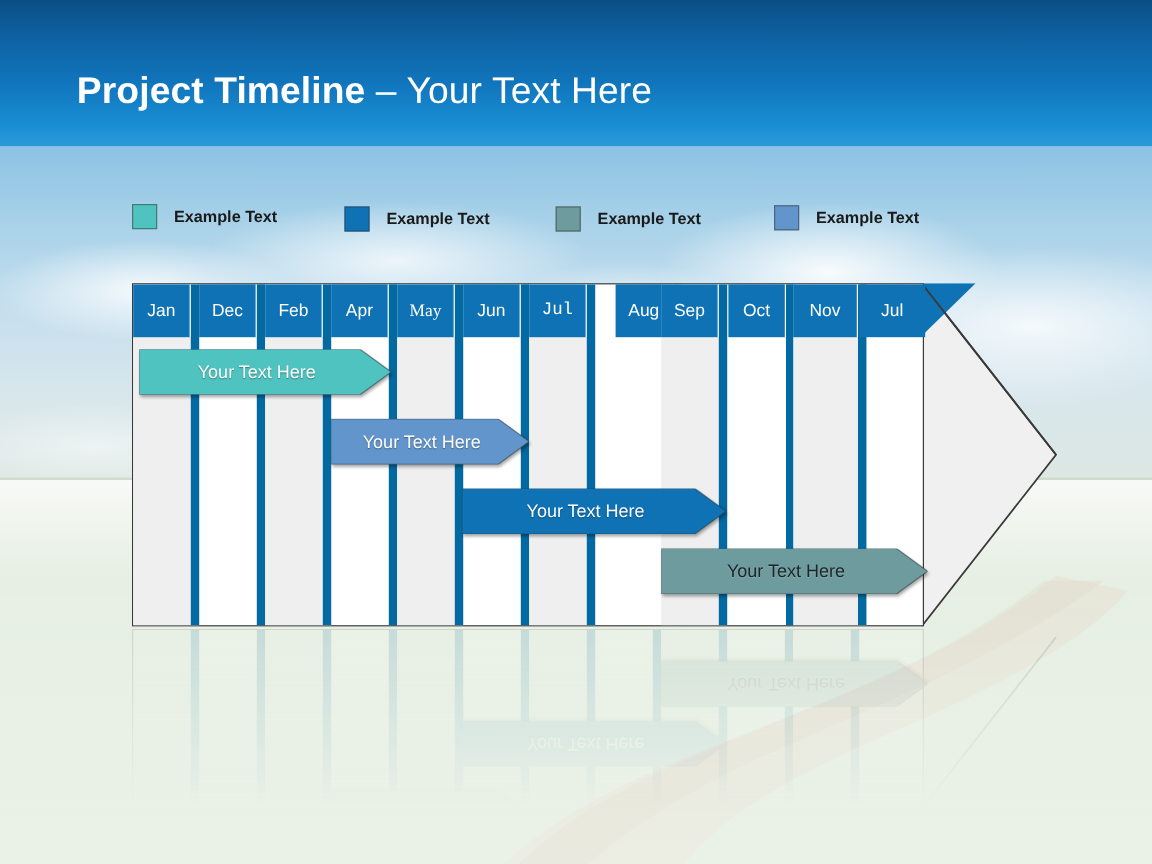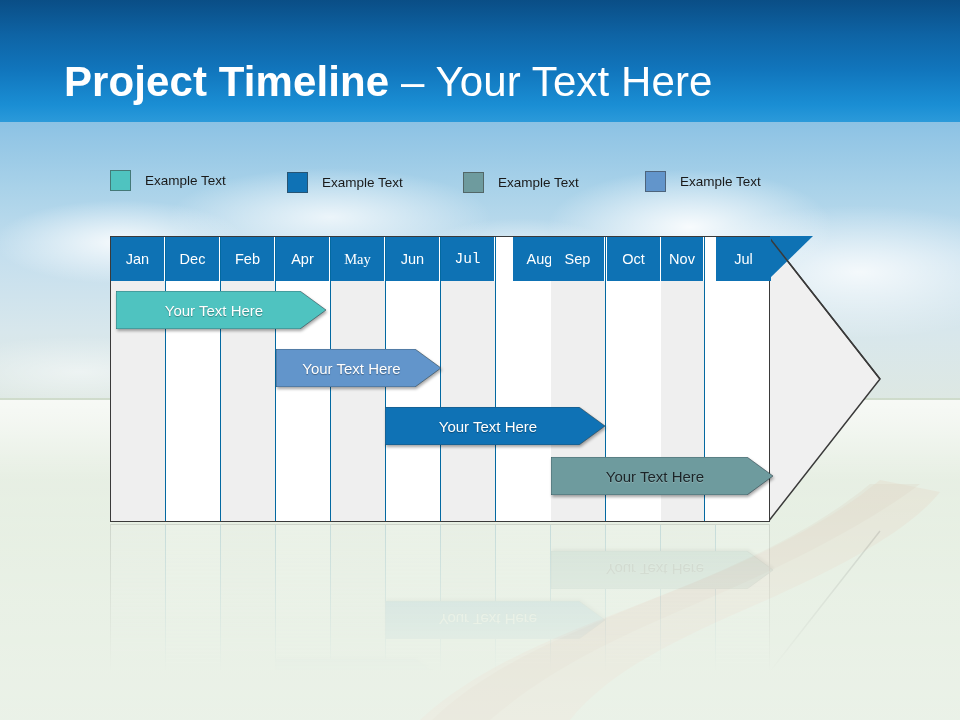--- a/index.html
+++ b/index.html
@@ -46,46 +46,46 @@
     background:linear-gradient(180deg,rgba(205,218,200,.9),rgba(205,218,200,0));
   }
 
   
   .title-band{
     position:absolute;left:0;top:0;width:960px;height:122px;
     background:linear-gradient(180deg,#0a4e86 0%, #0e63a4 28%, #1176bd 58%, #1a8ed4 86%, #2b9ada 100%);
   }
   .title-text{
     position:absolute;left:64px;top:58px;
-    font-size:42px;color:#ffffff;white-space:nowrap;letter-spacing:.1px;
+    font-size:31px;color:#ffffff;white-space:nowrap;letter-spacing:.1px;
   }
   .title-text .t-bold{font-weight:bold;}
   .title-text .t-light{font-weight:normal;}
 
   
   .legend-item{position:absolute;display:flex;align-items:center;}
   .legend-swatch{
     width:21px;height:21px;border:1px solid rgba(60,60,60,.55);
     box-sizing:border-box;flex:0 0 auto;
   }
   .legend-label{
-    margin-left:14px;font-size:13.5px;font-weight:normal;color:#1a1a1a;white-space:nowrap;
+    margin-left:14px;font-size:13.5px;font-weight:bold;color:#1a1a1a;white-space:nowrap;
   }
 
   
   .chart{
     position:absolute;left:110px;top:236px;width:770px;height:288px;
   }
   .grid-body{
     position:absolute;left:0;top:0;width:660px;height:286px;
     border:1.5px solid #3a3a3a;box-sizing:border-box;background:#ffffff;
   }
   .col{
     position:absolute;top:0;height:100%;box-sizing:border-box;
-    border-right:1px solid #0369a1;
+    border-right:7px solid #0369a1;
   }
   .col:last-child{border-right:none;}
   .col.shade{background:#efefef;}
   .col-head{
     position:absolute;left:0;top:0;width:100%;height:44px;
     background:#0e72b4;box-sizing:border-box;border-right:1px solid #ffffff;
     display:flex;align-items:center;justify-content:center;
     color:#ffffff;font-size:14.5px;
   }
   .col:last-child .col-head{border-right:none;}
@@ -202,21 +202,21 @@
           </div>
           <div class="col" style="left: 402px; width: 55px;">
             <div class="col-head">Aug</div>
           </div>
           <div class="col shade" style="left: 440px; width: 55px;">
             <div class="col-head">Sep</div>
           </div>
           <div class="col" style="left: 496px; width: 55px;">
             <div class="col-head">Oct</div>
           </div>
-          <div class="col shade" style="left: 550px; width: 44px;">
+          <div class="col shade" style="left: 550px; width: 61px;">
             <div class="col-head">Nov</div>
           </div>
           <div class="col" style="left: 605px; width: 55px;">
             <div class="col-head">Jul</div>
           </div>
         </div>
       <div id="bars">
           <div class="bar" style="left: 5px; width: 210px; top: 54px;">
             <svg class="bar-shape" viewBox="0 0 210 38" preserveAspectRatio="none">
               <polygon points="0,0 184,0 210,19 184,38 0,38" fill="#4fc3c0" stroke="rgba(40,60,70,.55)" stroke-width="1"></polygon>

